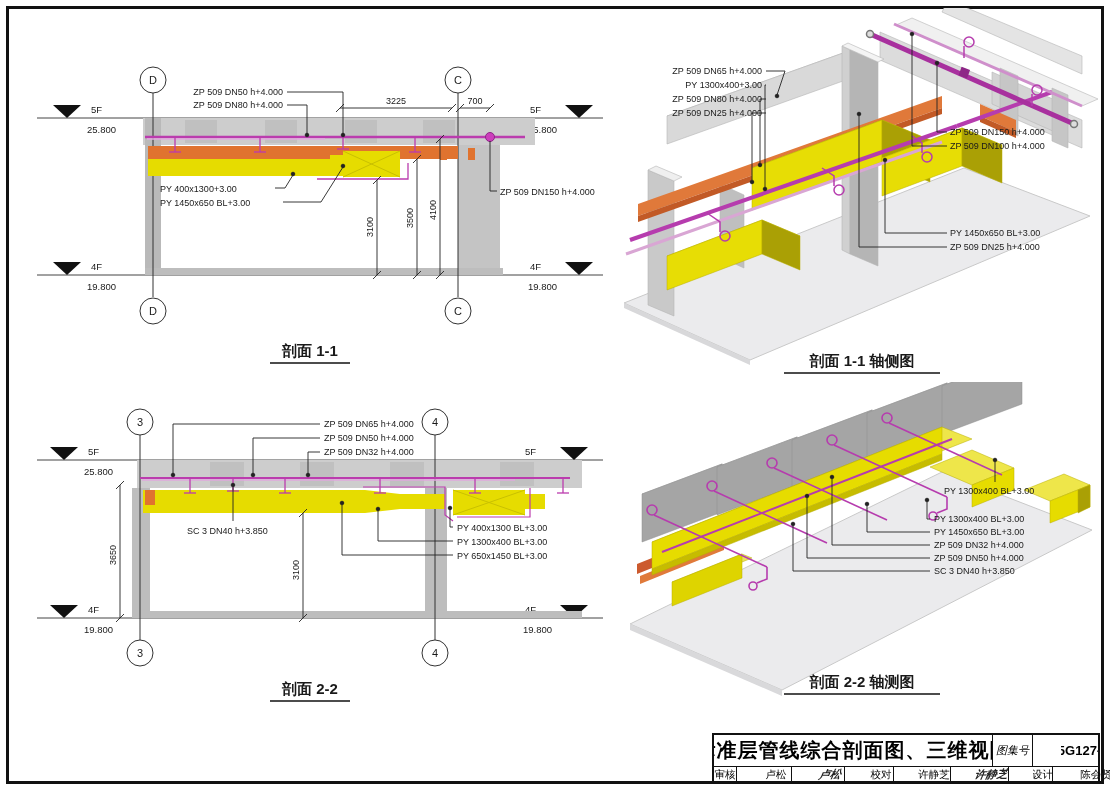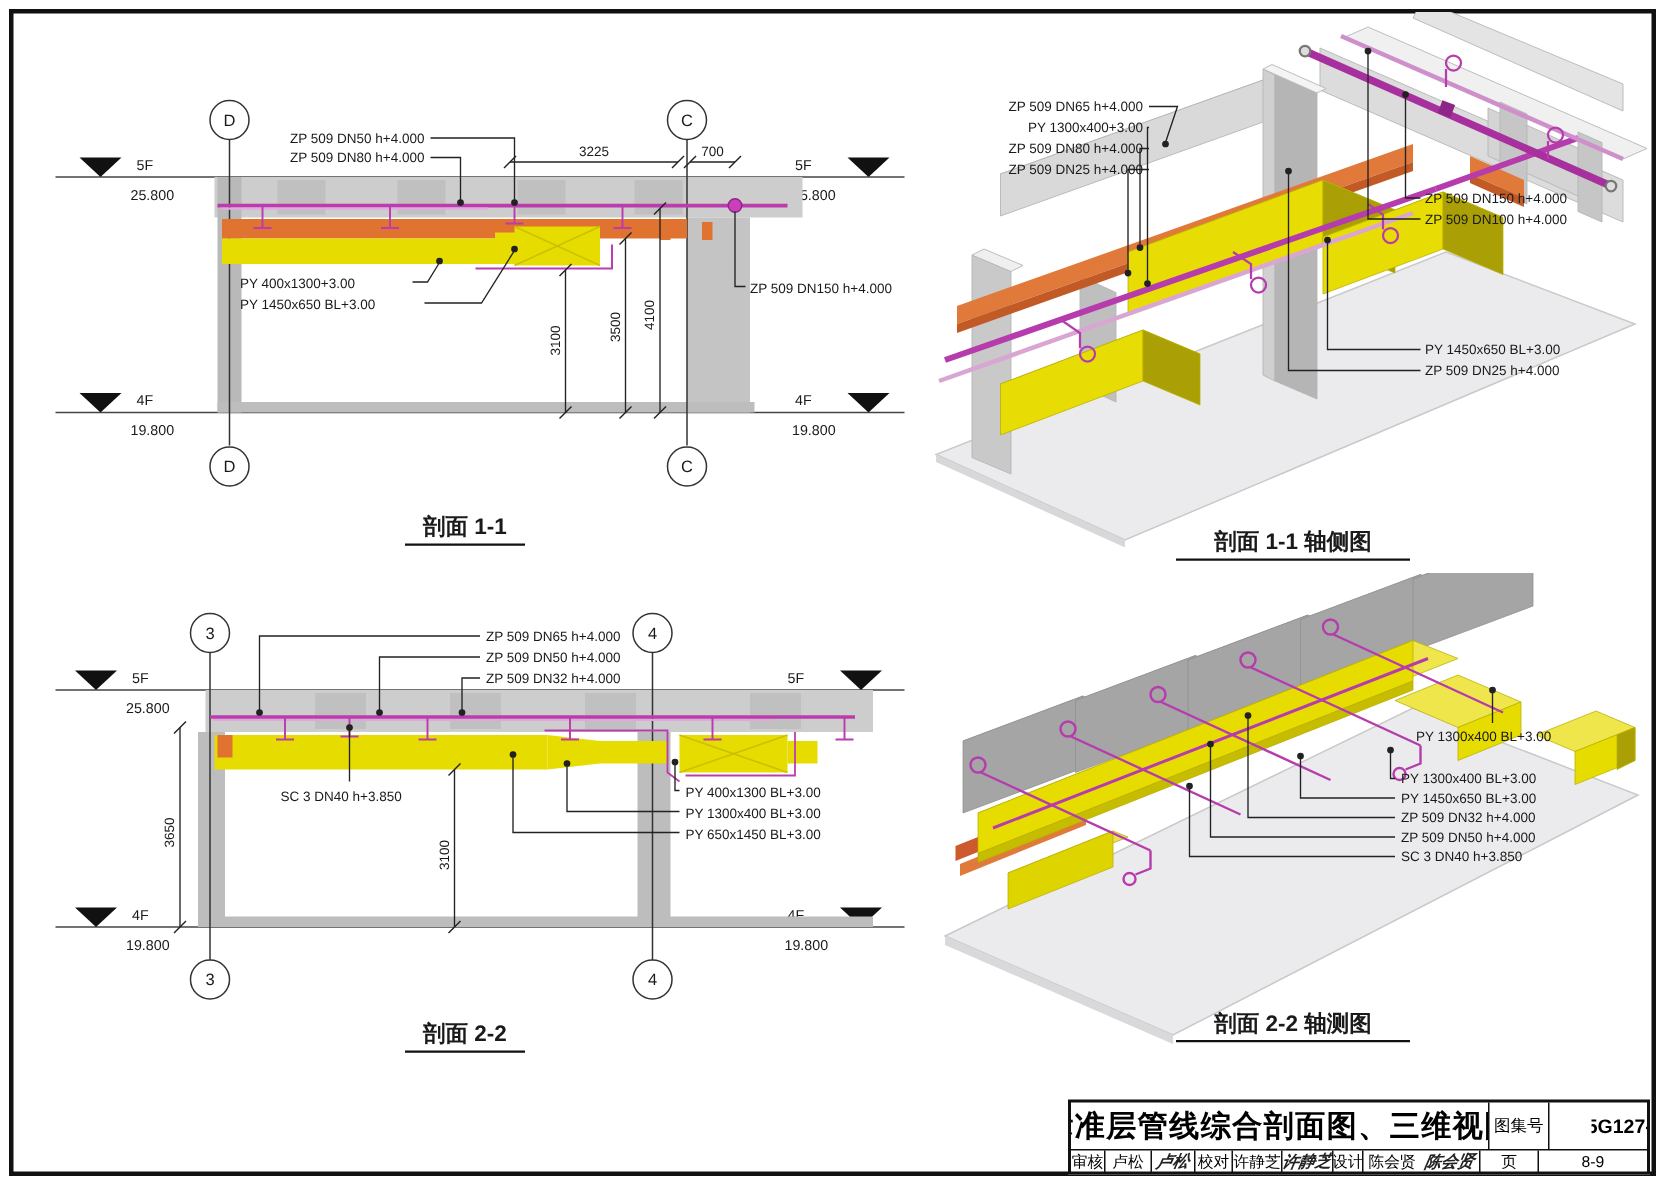--- a/index.html
+++ b/index.html
@@ -10,26 +10,26 @@
   svg text{fill:#1a1a1a;}
   .lbl{font-size:9px;font-family:"Liberation Sans",sans-serif;}
   .dim{font-size:9px;font-family:"Liberation Sans",sans-serif;}
   .lv{font-size:9.5px;}
   .gridtxt{font-size:11px;}
   .sectitle{font-size:15px;font-weight:bold;}
   
   #tblock{position:absolute;left:712px;top:733px;width:388px;height:50px;border:2px solid #111;
           box-sizing:border-box;display:flex;flex-direction:column;background:#fff;}
   #tb-row1{display:flex;flex:0 0 31px;border-bottom:1.5px solid #111;}
-  #tb-row2{display:flex;flex:1;}
+  #tb-row2{display:flex;flex:1;gap:24px;}
   .tb-cell{box-sizing:border-box;display:flex;align-items:center;justify-content:center;
            border-right:1px solid #111;overflow:hidden;white-space:nowrap;}
   .tb-cell:last-child{border-right:none;}
   #tb-title{flex:0 0 279px;font-size:20px;font-weight:bold;letter-spacing:1px;}
-  #tb-atlas-label{flex:0 0 40px;font-size:11px;}
+  #tb-atlas-label{flex:0 0 40px;font-size:11px;font-style:italic;}
   #tb-atlas-no{flex:1;font-size:13px;font-weight:bold;margin-left:28px;}
   .tb-s{font-size:10.5px;}
   .sig{font-family:"DejaVu Serif",serif;font-style:italic;font-weight:bold;
        transform:skewX(-12deg) rotate(-2deg);font-size:11px;color:#222;}
 </style>
 </head>
 <body>
 
 <div id="page">
   <div id="border"></div>

